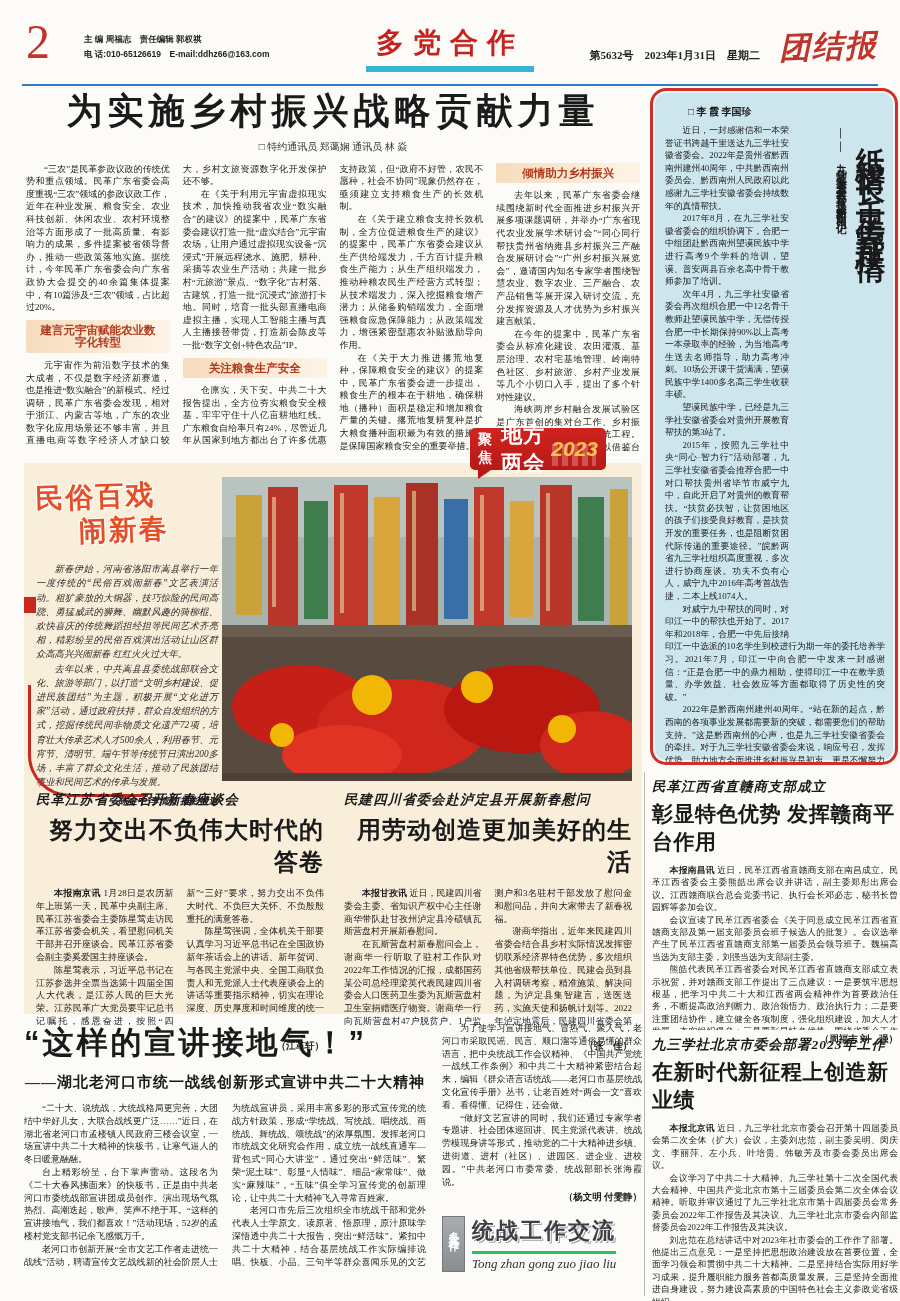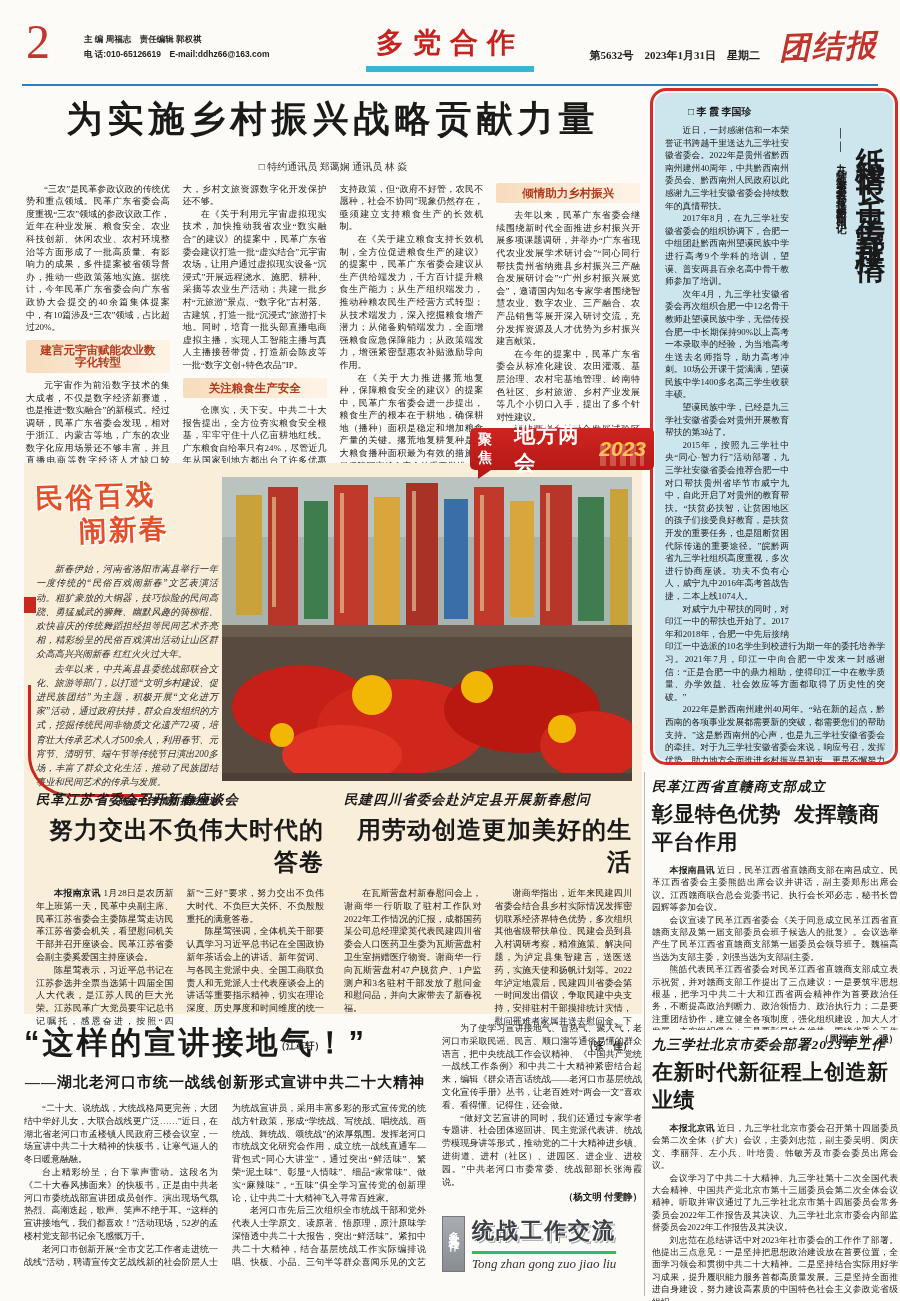--- a/index.html
+++ b/index.html
@@ -14,34 +14,34 @@
   .pageno { position:absolute; left:4px; top:0; font-size:48px; line-height:48px; color:#c2342c; font-weight:normal; }
   .staff { position:absolute; left:62px; top:14px; font-size:8.5px; font-weight:bold; line-height:1.8; color:#222; font-family:"Liberation Sans","DejaVu Sans",sans-serif; }
   .section-wrap { position:absolute; left:0; right:0; top:6px; text-align:center; }
   .section-title { display:inline-block; font-size:28px; font-weight:bold; color:#c5231f; letter-spacing:9px; font-family:"Liberation Sans","DejaVu Sans",sans-serif; }
   .cyan-bar { width:168px; height:6px; background:#35b6d9; margin:4px auto 0; }
   .issue { position:absolute; right:118px; top:30px; font-size:11px; font-weight:bold; color:#222; }
   .masthead { position:absolute; right:0; top:8px; font-size:31px; color:#c0352b; font-weight:bold; font-style:italic; transform:rotate(-2deg); letter-spacing:2px; }
   .blue-rule { position:absolute; left:22px; top:84px; width:856px; height:2px; background:#2d7ec2; }
 
   
-  .main-article { position:absolute; left:26px; top:100px; width:614px; }
+  .main-article { position:absolute; left:26px; top:92px; width:614px; }
   .m-head { text-align:center; font-size:36px; font-weight:bold; letter-spacing:5px; line-height:1.1; }
   .m-deck { text-align:center; font-size:18px; font-weight:bold; margin-top:10px; letter-spacing:2px; }
-  .m-byline { text-align:center; font-size:10px; margin-top:20px; color:#333; }
+  .m-byline { text-align:center; font-size:10px; margin-top:8px; color:#333; }
   .m-body { margin-top:9px; height:293px; overflow:hidden;
     column-count:4; column-gap:13px; column-fill:auto;
     font-size:9px; line-height:12.6px; text-align:justify; }
   .m-body p { text-indent:2em; }
   .colhead { break-inside:avoid; font-family:"Liberation Sans","DejaVu Sans",sans-serif;
     font-size:11.5px; font-weight:bold; color:#b23a1d; text-align:center;
     background:linear-gradient(90deg,#f7dcbd 0%,#fdf2e4 90%); padding:4px 12px; margin:6px 0; border-radius:2px; }
 
   
-  .badge { position:absolute; left:470px; top:428px; width:184px; height:42px;
+  .badge { position:absolute; left:470px; top:428px; width:136px; height:42px;
     background:linear-gradient(180deg,#cf2420,#b61a17); border-radius:5px;
     display:flex; align-items:center; padding:0 8px; color:#fff; z-index:5;
     font-family:"Liberation Sans","DejaVu Sans",sans-serif; }
   .badge::after { content:""; position:absolute; left:8px; bottom:-9px;
     border-style:solid; border-width:9px 13px 0 0; border-color:#b61a17 transparent transparent transparent; }
   .badge::before { content:""; position:absolute; right:10px; bottom:4px; width:44px; height:22px; opacity:.35;
     background:repeating-linear-gradient(90deg,#f5b8ae 0 6px,transparent 6px 10px); }
   .badge-tag { font-size:14px; font-weight:bold; letter-spacing:2px; margin-right:7px; }
   .badge-title { font-size:21px; font-weight:900; letter-spacing:1px; }
   .badge-year { font-size:21px; font-weight:900; color:#f7c83d; margin-left:5px; font-style:italic; }
@@ -86,21 +86,21 @@
     font-size:9px; line-height:12.8px; text-align:justify; }
   .sub-body p { text-indent:2em; }
   .dateline { font-weight:bold; }
   .sig { text-align:right; font-size:9.5px; font-weight:bold; margin-top:3px; }
 
   
   .rart { position:absolute; left:652px; width:246px; }
   .jiangxi { top:778px; }
   .beijing { top:1036px; }
   .r-kicker { font-size:13.5px; font-weight:bold; font-style:italic; letter-spacing:1px; }
-  .r-head { font-family:Liberation Mono, monospace; font-size:21px; font-weight:900;
+  .r-head { font-family:Liberation Sans, sans-serif; font-size:21px; font-weight:900;
     letter-spacing:0.5px; margin:4px 0 8px; }
   .r-body { font-size:8.8px; line-height:12.4px; text-align:justify; overflow:hidden; }
   .jiangxi .r-body { max-height:166px; }
   .beijing .r-body { max-height:182px; }
   .r-body p { text-indent:2em; }
 
   
   .laohekou { position:absolute; left:24px; top:1022px; width:618px;
     display:grid; grid-template-columns:402px 200px; column-gap:16px; }
   .lh-head { font-family:"Liberation Sans","DejaVu Sans",sans-serif;
@@ -244,20 +244,21 @@
           <p>陈星莺表示，习近平总书记在江苏参选并全票当选第十四届全国人大代表，是江苏人民的巨大光荣。江苏民革广大党员要牢记总书记嘱托，感恩奋进，按照“四新”“三好”要求，努力交出不负伟大时代、不负巨大关怀、不负殷殷重托的满意答卷。</p>
           <p>陈星莺强调，全体机关干部要认真学习习近平总书记在全国政协新年茶话会上的讲话、新年贺词、与各民主党派中央、全国工商联负责人和无党派人士代表座谈会上的讲话等重要指示精神，切实在理论深度、历史厚度和时间维度的统一中不断深化思想认识，淬炼政治意识和政治品质。</p>
 
         </div>
         <div class="sig">（江革轩）</div>
       </div>
       <div class="sub">
         <div class="kicker">民建四川省委会赴泸定县开展新春慰问</div>
         <div class="sub-head">用劳动创造更加美好的生活</div>
         <div class="sub-body">
+          <p><b class="dateline">本报甘孜讯</b> <span>近日，民建四川省委会主委、省知识产权中心主任谢商华带队赴甘孜州泸定县冷碛镇瓦斯营盘村开展新春慰问。</span></p>
           <p>在瓦斯营盘村新春慰问会上，谢商华一行听取了驻村工作队对2022年工作情况的汇报，成都国药某公司总经理梁英代表民建四川省委会人口医药卫生委为瓦斯营盘村卫生室捐赠医疗物资。谢商华一行向瓦斯营盘村47户脱贫户、1户监测户和3名驻村干部发放了慰问金和慰问品，并向大家带去了新春祝福。</p>
           <p>谢商华指出，近年来民建四川省委会结合县乡村实际情况发挥密切联系经济界特色优势，多次组织其他省级帮扶单位、民建会员到县入村调研考察，精准施策、解决问题，为泸定县集智建言，送医送药，实施天使和扬帆计划等。2022年泸定地震后，民建四川省委会第一时间发出倡议，争取民建中央支持，安排驻村干部摸排统计灾情，慰问罹难者家属并送去慰问金。下一步，民建四川省委会将持续帮扶泸定县瓦斯营盘村乡村振兴，协助做好灾后重建相关工作。</p>
         </div>
         <div class="sig">（张　佳）</div>
       </div>
     </div>
   </div>
 
   <div class="rart jiangxi">
     <div class="r-kicker">民革江西省直赣商支部成立</div>

